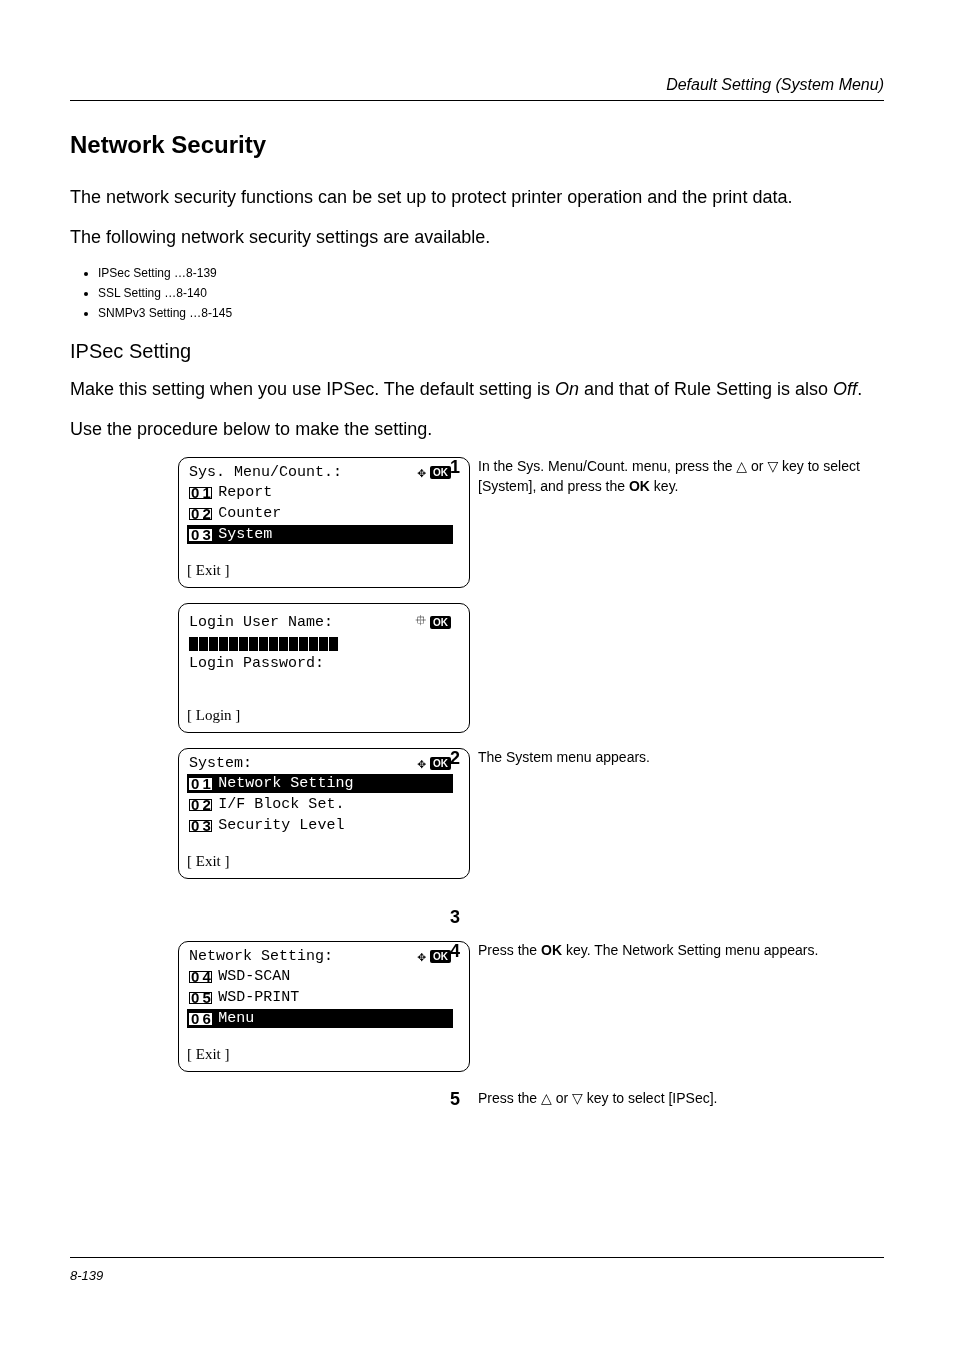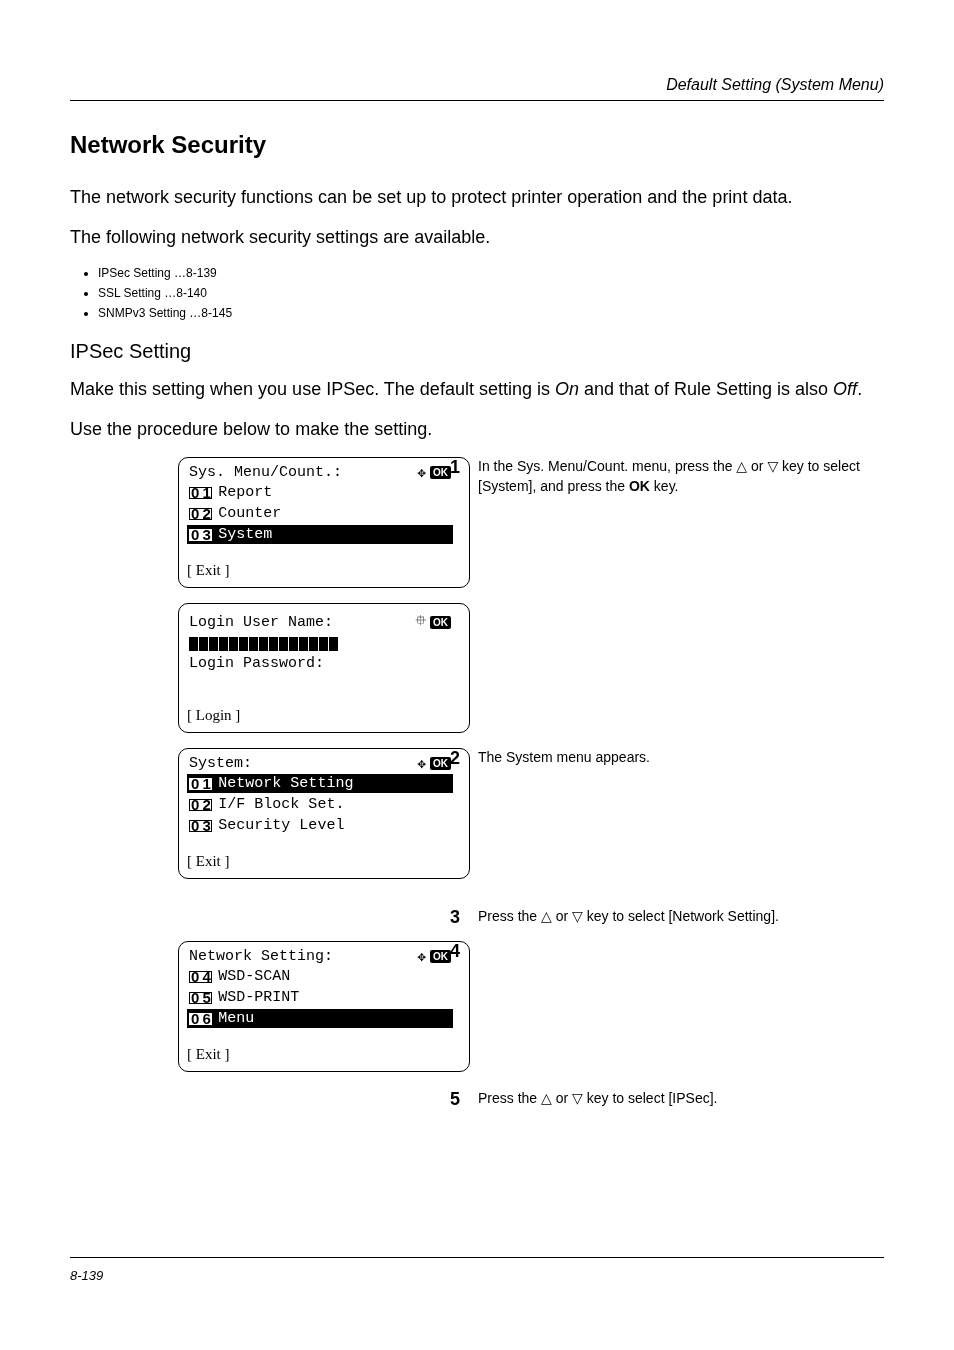--- a/index.html
+++ b/index.html
@@ -211,27 +211,27 @@
   </div>
 
 
   <div class="step" style="top:291px;">
     <div class="num">2</div>
     <div class="txt">The System menu appears.</div>
   </div>
 
   <div class="step" style="top:450px;">
     <div class="num">3</div>
-    <div class="txt">
-      <span>Press the </span><span>△</span><span> or </span><span>▽</span><span> key to select [Network Setting].</span>
-    </div>
   </div>
 
   <div class="step" style="top:484px;">
     <div class="num">4</div>
+    <div class="txt">
+      <span>Press the </span><b>OK</b><span> key. The Network Setting menu appears.</span>
+    </div>
   </div>
 
   <div class="step" style="top:632px;">
     <div class="num">5</div>
     <div class="txt">
       <span>Press the </span><span>△</span><span> or </span><span>▽</span><span> key to select [IPSec].</span>
     </div>
   </div>
 
 </div>

